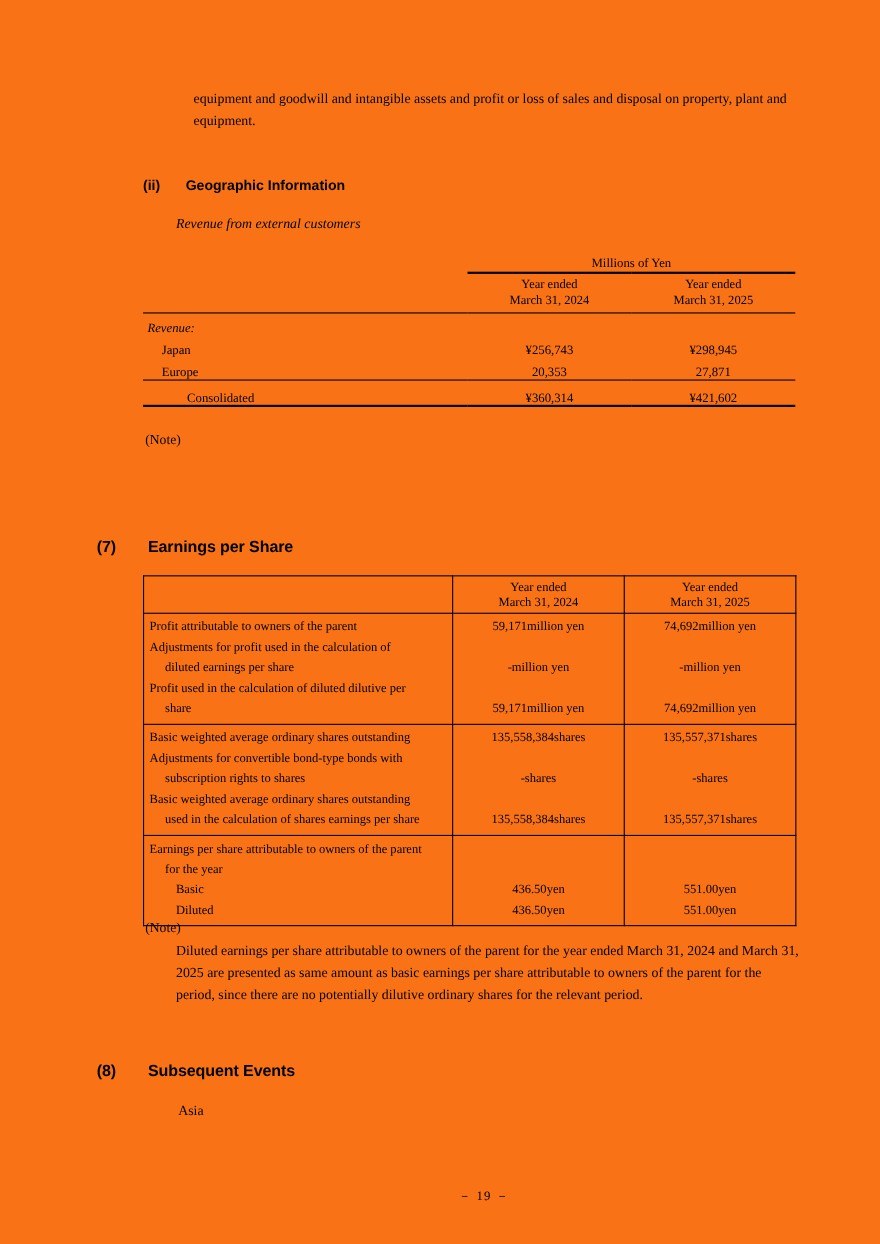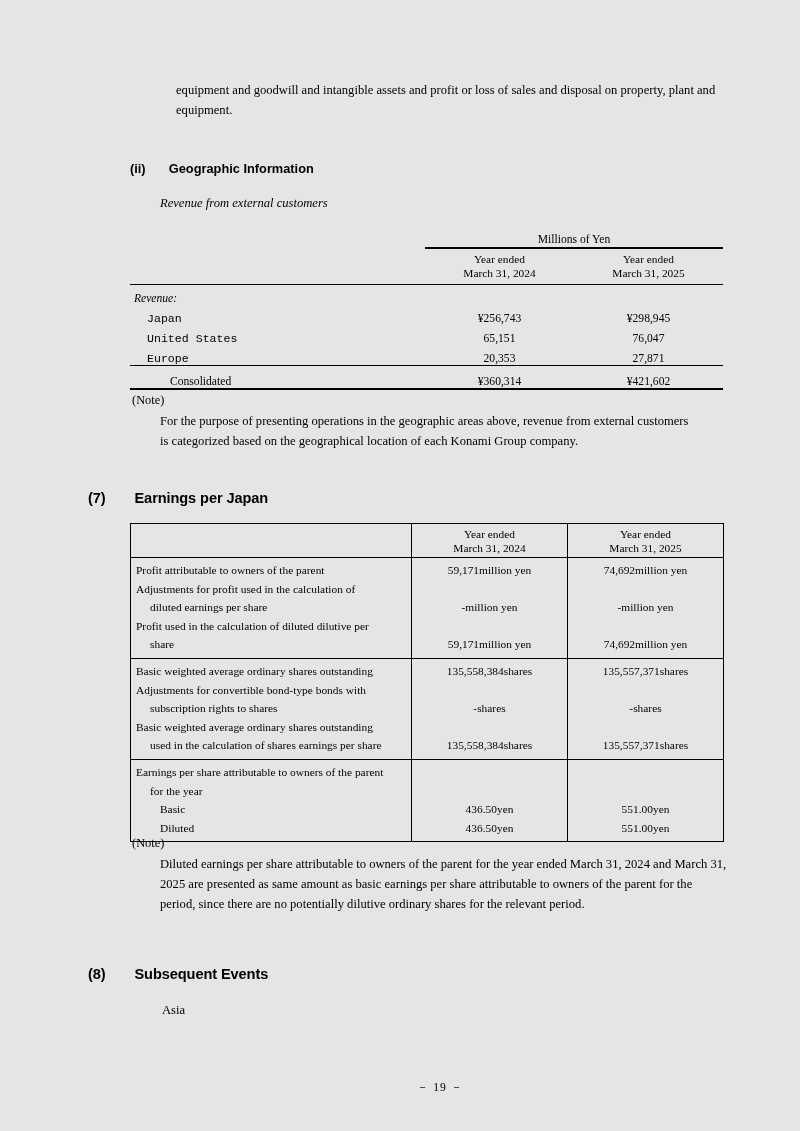--- a/index.html
+++ b/index.html
@@ -11,21 +11,21 @@
     width: 800px;
     height: 1131px;
     position: relative;
     font-family: "Liberation Serif", "DejaVu Serif", serif;
     color: #000000;
     overflow: hidden;
   }
   .page {
     position: absolute;
     inset: 0;
-    background: #e5e5e5;
+    background: #f97316;
   }
 
   .body-par {
     position: absolute;
     font-size: 12.6px;
     line-height: 20px;
     text-align: left;
   }
 
   
@@ -102,21 +102,20 @@
   }
   .geo-row td { height: 20px; font-size: 11.6px; }
   .geo-label-revenue {
     font-style: italic;
     font-weight: bold;
     padding-left: 4px !important;
     font-size: 11.8px;
   }
   .geo-label {
     padding-left: 17px !important;
-    font-family: Liberation Mono, monospace;
   }
   .geo-num {
     text-align: center;
   }
   .geo-total td {
     border-top: 1.2px solid #000;
     border-bottom: 2.4px solid #000;
     height: 22px;
   }
   .geo-total .geo-label-total {
@@ -208,44 +207,38 @@
         <td class="geo-label-revenue">Revenue:</td>
         <td></td>
         <td></td>
       </tr>
       <tr class="geo-row">
         <td class="geo-label">Japan</td>
         <td class="geo-num">¥256,743</td>
         <td class="geo-num">¥298,945</td>
       </tr>
       <tr class="geo-row">
-        <td class="geo-label">United States</td>
-        <td class="geo-num">65,151</td>
-        <td class="geo-num">76,047</td>
-      </tr>
-      <tr class="geo-row">
         <td class="geo-label">Europe</td>
         <td class="geo-num">20,353</td>
         <td class="geo-num">27,871</td>
       </tr>
       <tr class="geo-total">
         <td class="geo-label-total">Consolidated</td>
         <td class="geo-num">¥360,314</td>
         <td class="geo-num">¥421,602</td>
       </tr>
     </tbody>
   </table>
 
   <div class="note-label" style="left:132px; top:391px;">(Note)</div>
-  <div class="note-body" style="left:160px; top:411px; width:538px;">For the purpose of presenting operations in the geographic areas above, revenue from external customers is categorized based on the geographical location of each Konami Group company.</div>
 
   <div class="section-head" style="left:88px; top:490px;">
     <span class="num">(7)</span>
     <span style="display:inline-block;width:21px;"></span>
-    <span class="ttl">Earnings per Japan</span>
+    <span class="ttl">Earnings per Share</span>
   </div>
 
   <table class="eps-table">
     <colgroup>
       <col style="width:281px;">
       <col style="width:156px;">
       <col style="width:156px;">
     </colgroup>
     <tbody>
       <tr class="eps-head">

